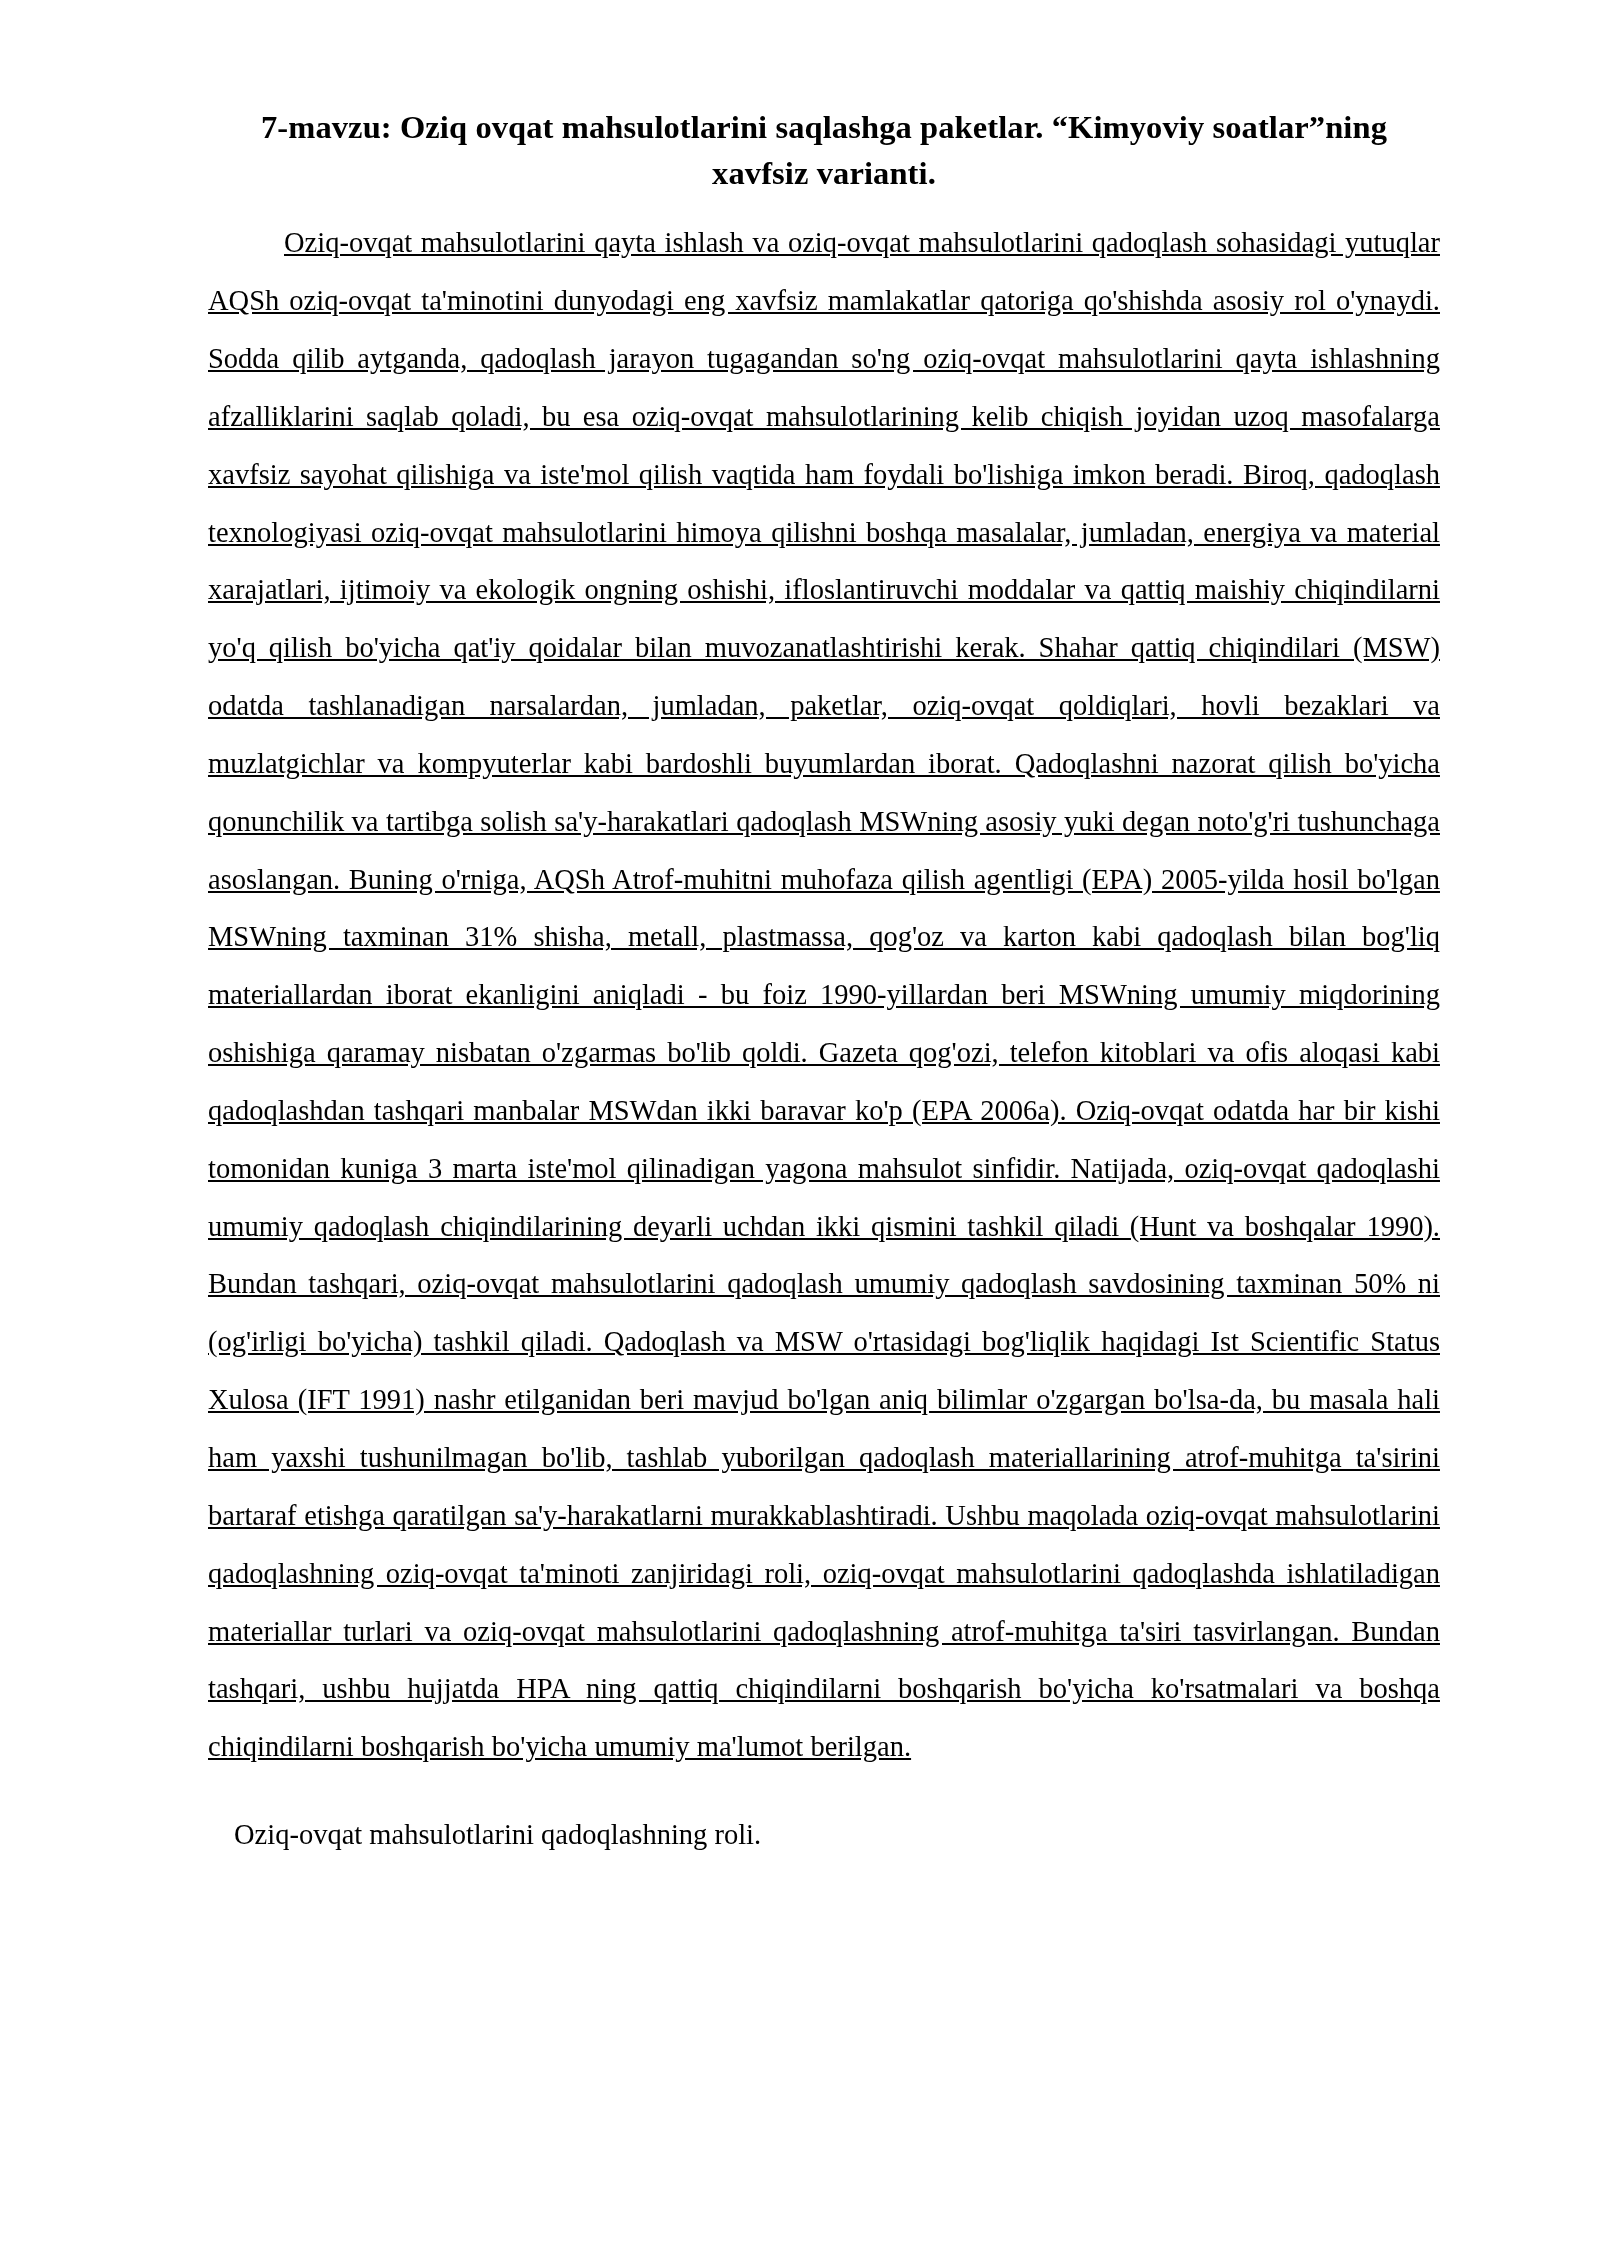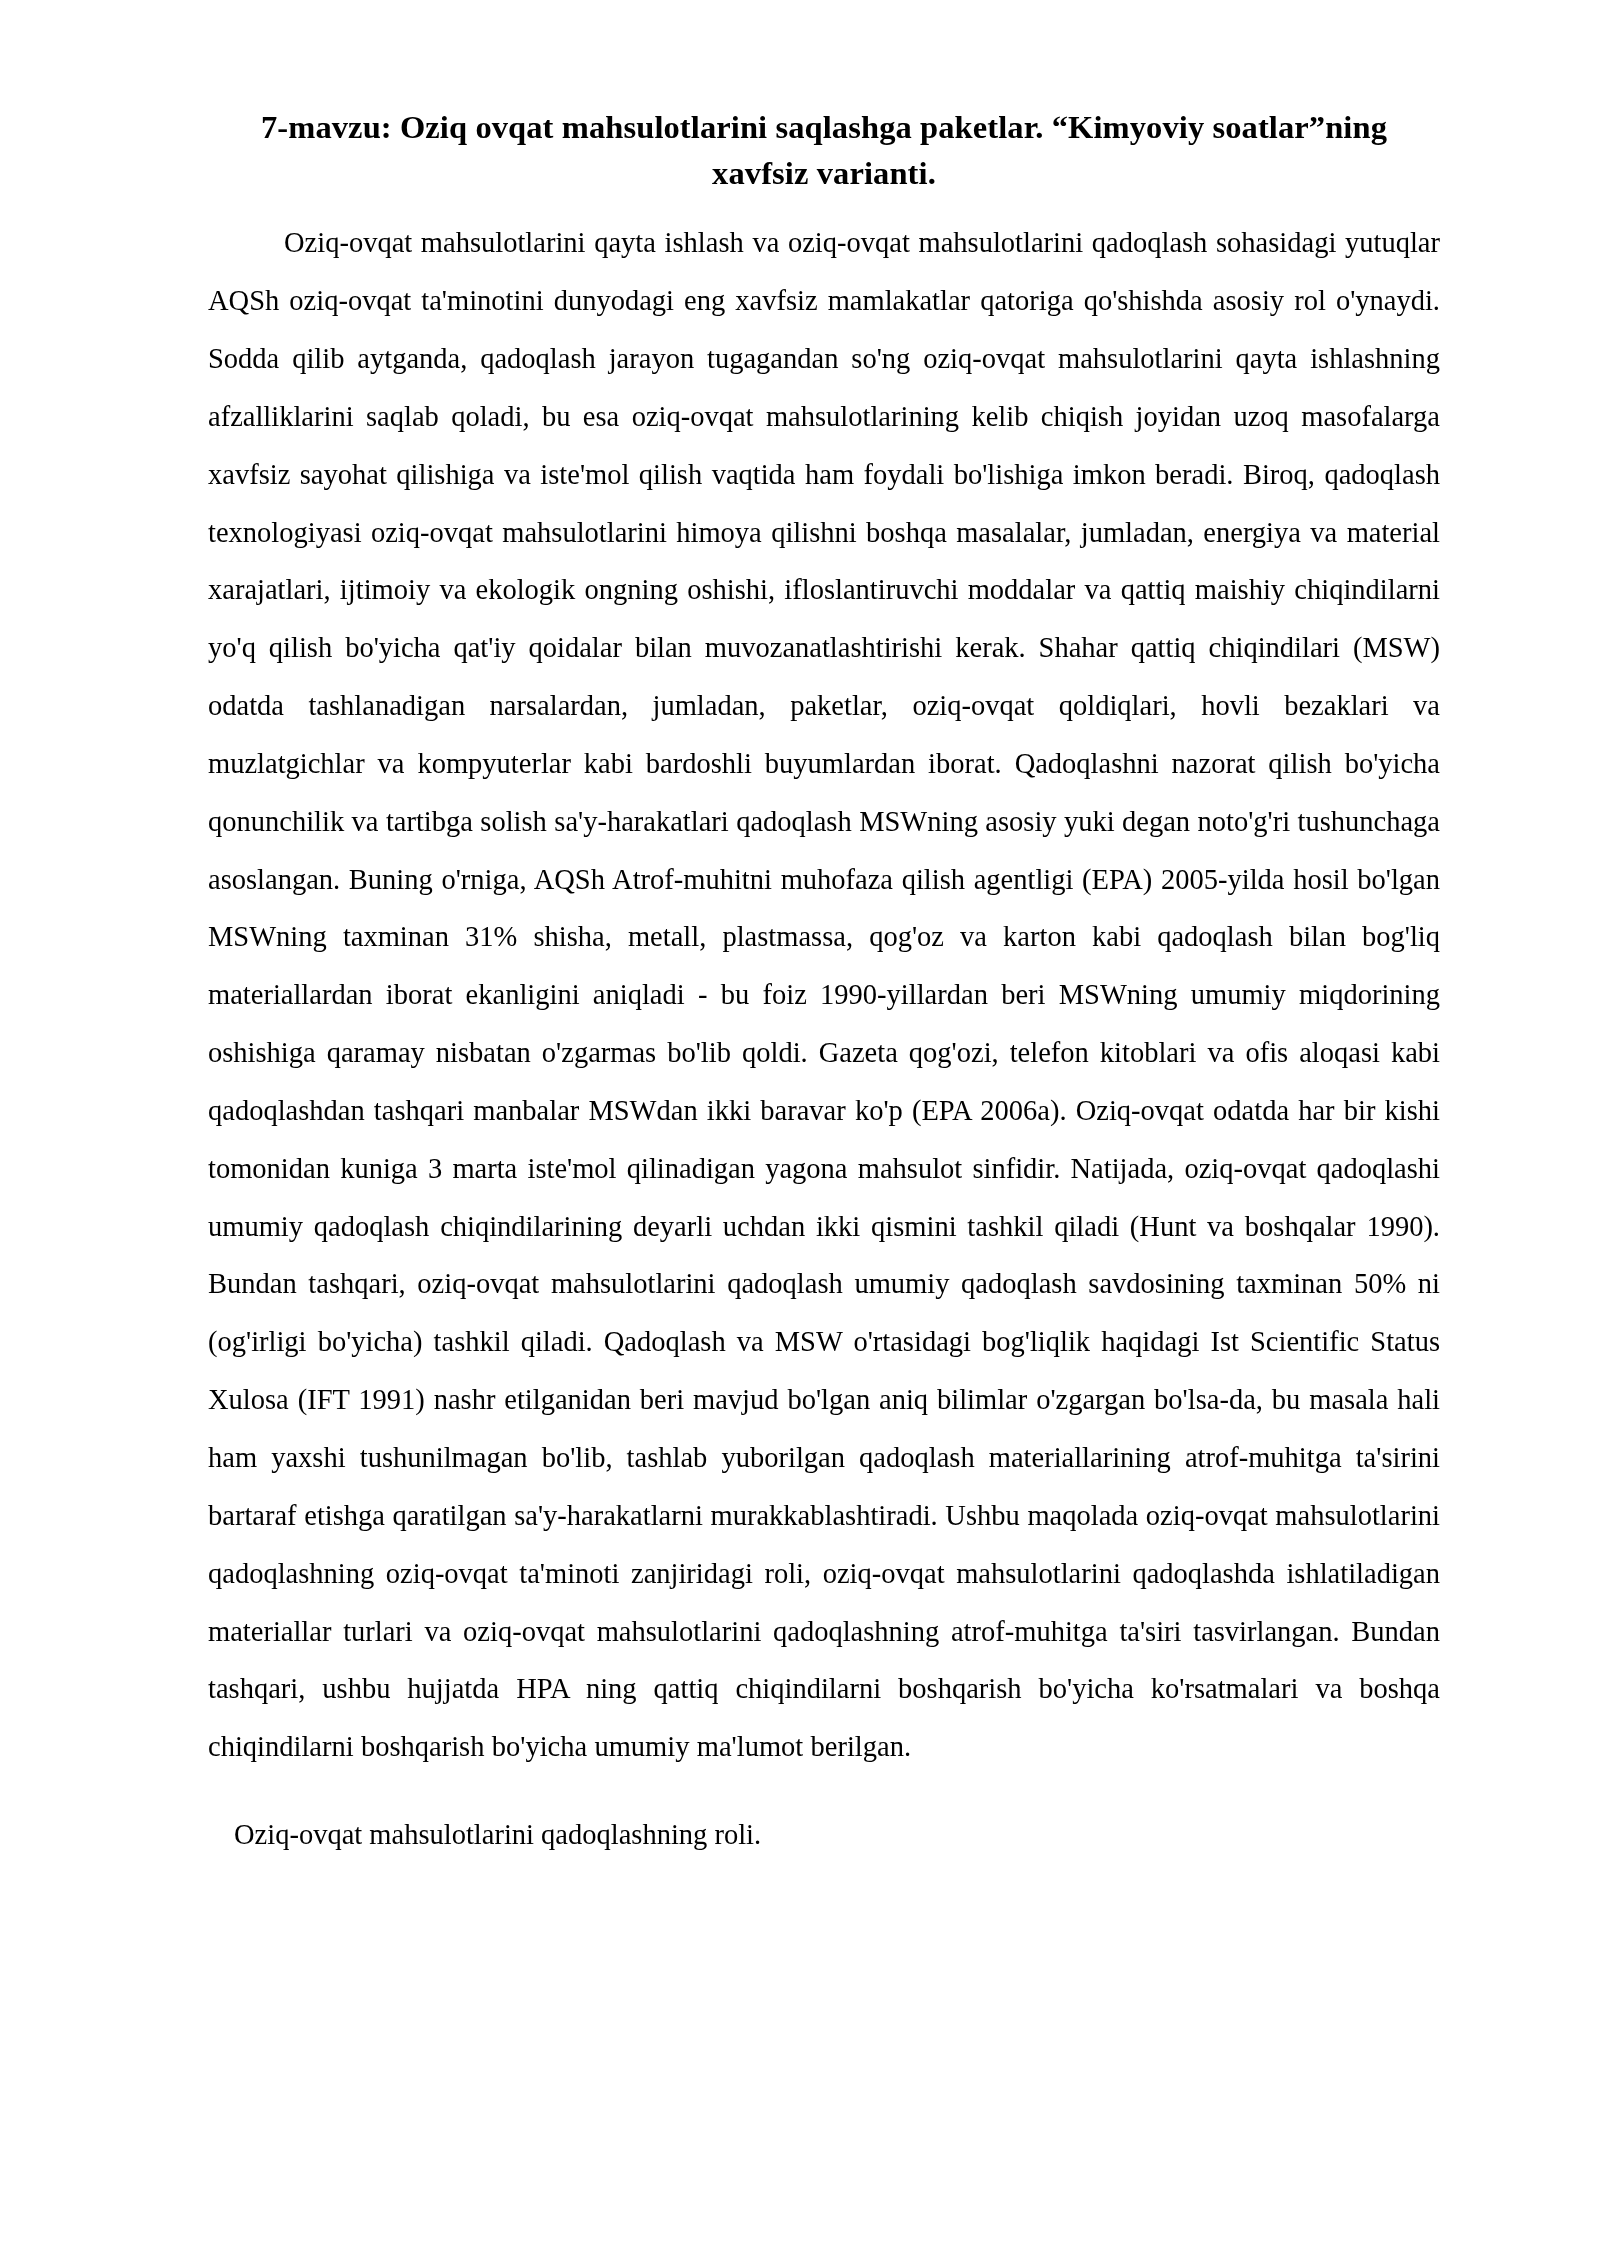--- a/index.html
+++ b/index.html
@@ -43,20 +43,21 @@
 
   .body-para {
     font-size: 28.5px;
     line-height: 2.03;
     text-align: justify;
     text-justify: inter-word;
     margin: 0;
     text-indent: 76px;
     hyphens: none;
     word-spacing: 0.2px;
+    text-decoration: underline;
   }
 
   .section-heading {
     font-size: 28.5px;
     font-weight: normal;
     line-height: 2.03;
     margin: 30px 0 0 0;
     text-indent: 26px;
     text-align: left;
   }

